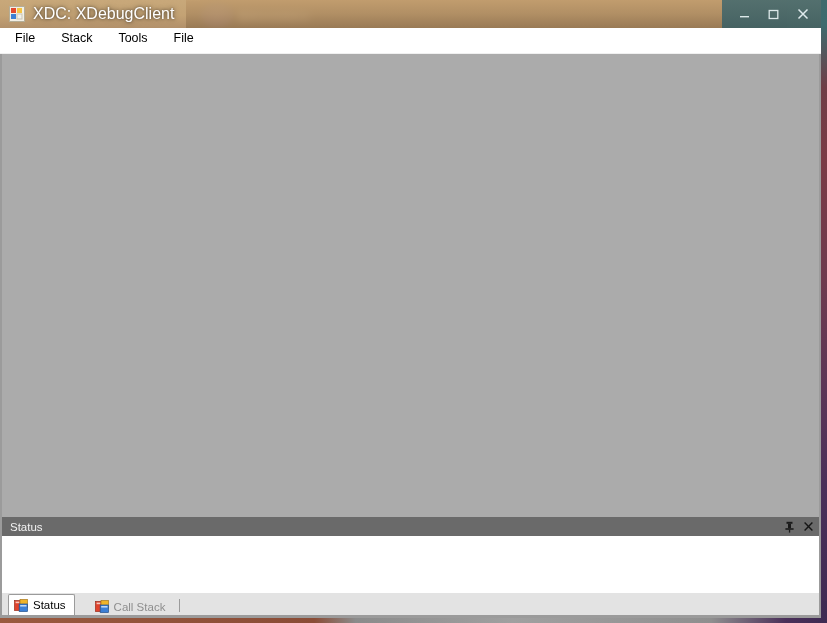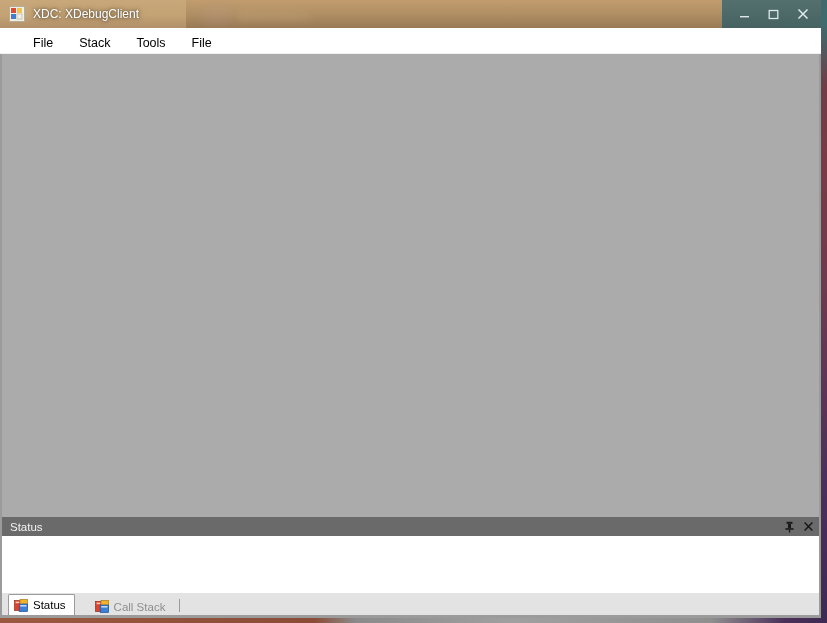--- a/index.html
+++ b/index.html
@@ -101,21 +101,21 @@
     position: relative;
     z-index: 3;
     margin-left: 9px;
     width: 16px; height: 16px;
     display: block;
   }
   .title-text {
     position: relative;
     z-index: 3;
     margin-left: 8px;
-    font-size: 12px;
+    font-size: 16px;
     color: #ffffff;
     text-shadow: 0 0 3px rgba(0,0,0,.55), 0 0 6px rgba(0,0,0,.4);
     white-space: nowrap;
   }
   .win-controls {
     position: absolute;
     right: 0; top: 0;
     height: 28px;
     display: flex;
     align-items: center;
@@ -132,22 +132,22 @@
     cursor: default;
   }
   .win-btn svg { display:block; }
 
   
   #menu-bar {
     flex: 0 0 26px;
     height: 26px;
     background: #ffffff;
     display: flex;
-    align-items: flex-end;
-    padding-left: 22px;
+    align-items: flex-start;
+    padding-left: 4px;
     border-bottom: 1px solid #f0f0f0;
     box-sizing: border-box;
   }
   .menu-item {
     font-size: 12.5px;
     color: #000;
     padding: 3px 11px;
     margin-right: 4px;
     cursor: default;
     white-space: nowrap;

